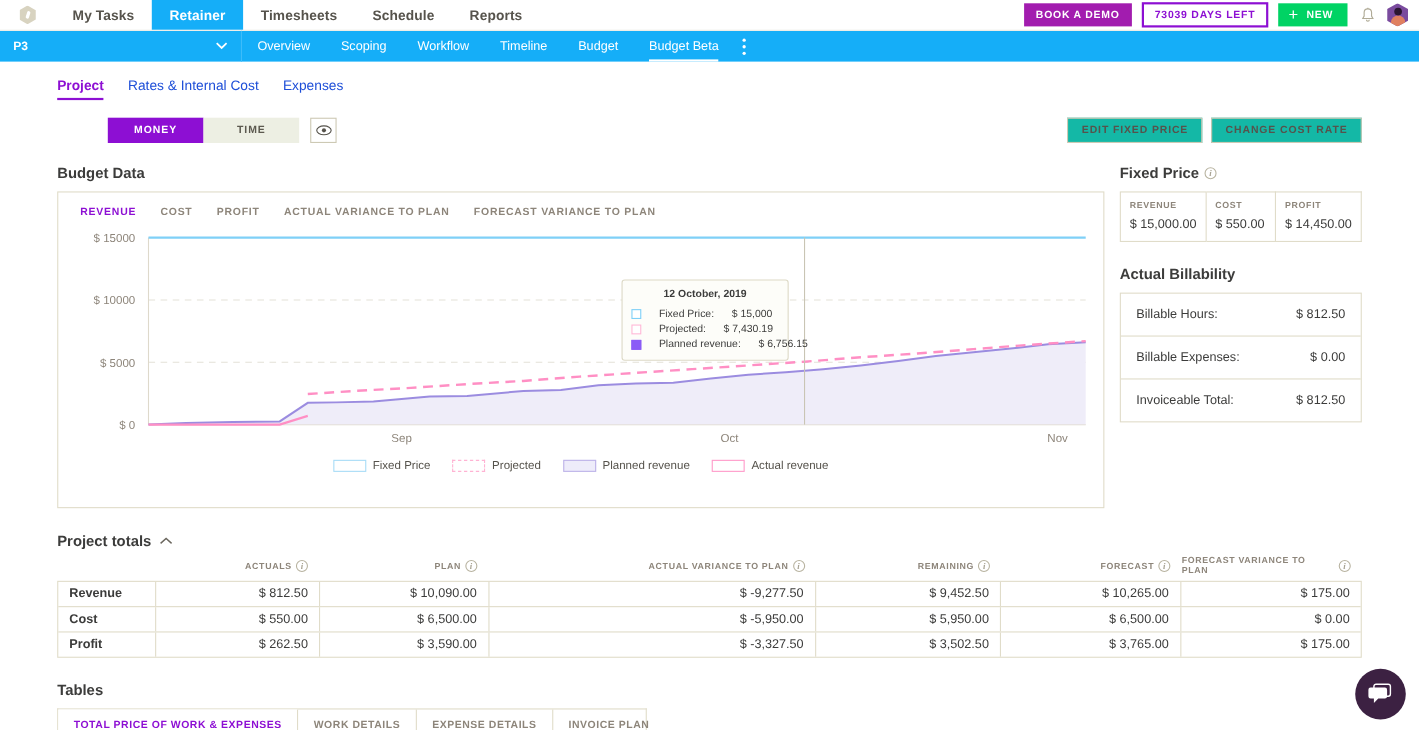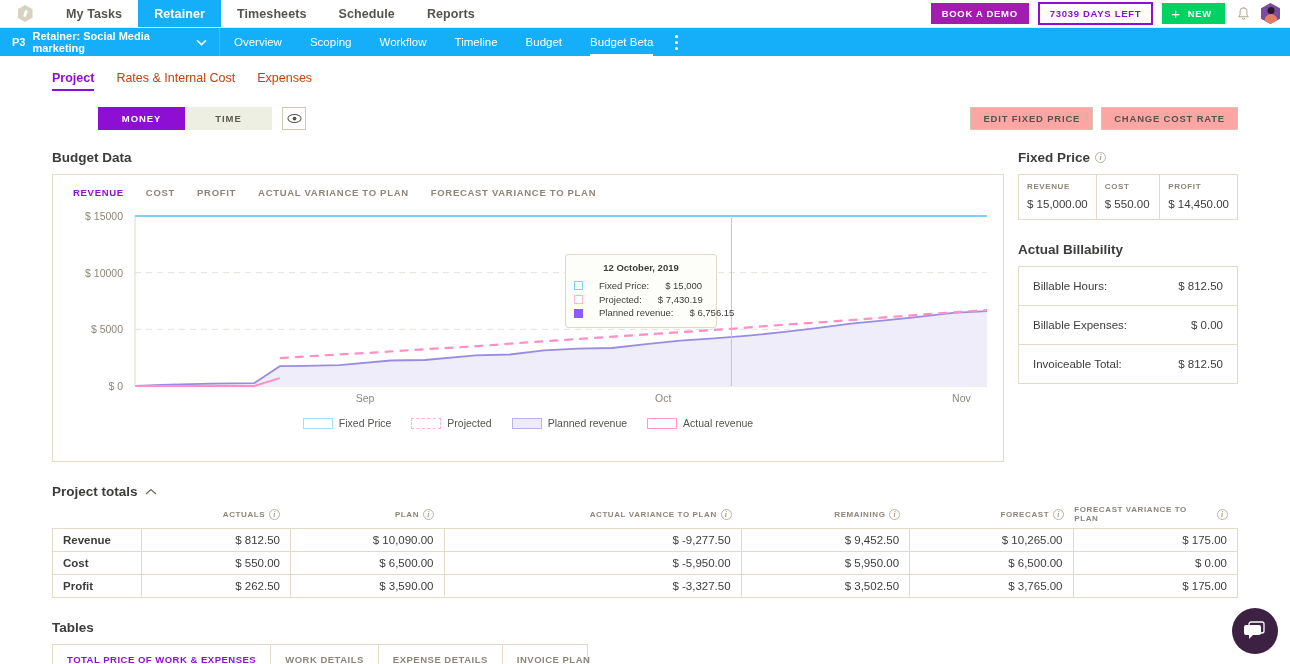--- a/index.html
+++ b/index.html
@@ -86,21 +86,21 @@
   }
   .kebab { display:flex; flex-direction: column; justify-content:center; align-items:center;
     gap: 3px; padding: 0 8px; cursor: pointer; }
   .kebab i { width: 3px; height: 3px; background: #fff; border-radius: 50%; display:block; }
 
   
   .page { padding: 0 52px; }
 
   .subtabs { display: flex; gap: 22px; padding-top: 15px; }
   .subtab {
-    font-size: 12.5px; color: #c2410c; padding-bottom: 6px; cursor: pointer;
+    font-size: 12.5px; color: #1d4ed8; padding-bottom: 6px; cursor: pointer;
     position: relative;
   }
   .subtab.active { color: #8d0fd3; font-weight: bold; }
   .subtab.active::after {
     content:''; position:absolute; left:0; right:0; bottom:0; height:2px; background:#8d0fd3;
   }
 
   .toolbar-row { display: flex; align-items: center; margin-top: 16px; margin-left: 46px; }
   .seg { display: flex; }
   .seg-btn {
@@ -109,21 +109,21 @@
   }
   .seg-btn.on { background: #8d0fd3; color: #fff; }
   .seg-btn.off { background: #edefe3; color: #5c594f; }
   .eye-btn {
     width: 24px; height: 23px; border: 1px solid #cdc9b4; background: #fff;
     margin-left: 10px; display: flex; align-items: center; justify-content: center;
     cursor: pointer;
   }
   .right-btns { margin-left: auto; display: flex; gap: 8px; }
   .obtn {
-    border: 1px solid #cdc9b4; background: #fca5a5; color: #56534c;
+    border: 1px solid #cdc9b4; background: #14b8a6; color: #56534c;
     font-size: 9.5px; font-weight: bold; letter-spacing: .8px;
     padding: 6px 12px; cursor: pointer; height: 23px; display:flex;align-items:center;
   }
 
   .cols { display: flex; gap: 14px; margin-top: 20px; align-items: flex-start; }
   .col-left { width: 952px; }
   .col-right { width: 222px; }
 
   .sec-title {
     font-size: 13.5px; font-weight: bold; color: #3c3c3b;
@@ -256,21 +256,20 @@
           <path d="M8 1.1v1.1" stroke="#b0ab97" stroke-width="1.1"></path>
         </svg>
     </div>
     <div class="avatar"></div>
   </div>
 </div>
 
 <div class="projbar">
   <div class="proj-select">
     <span>P3</span>
-    <span>Retainer: Social Media marketing</span>
     <span class="chev">
       <svg width="11" height="7" viewBox="0 0 11 7">
           <path d="M1 1.2L5.5 5.6 10 1.2" fill="none" stroke="#ffffff" stroke-width="1.6"></path>
         </svg>
     </span>
   </div>
   <div class="proj-tabs">
     <div class="proj-tab">
         <span>Overview</span>
       </div>

